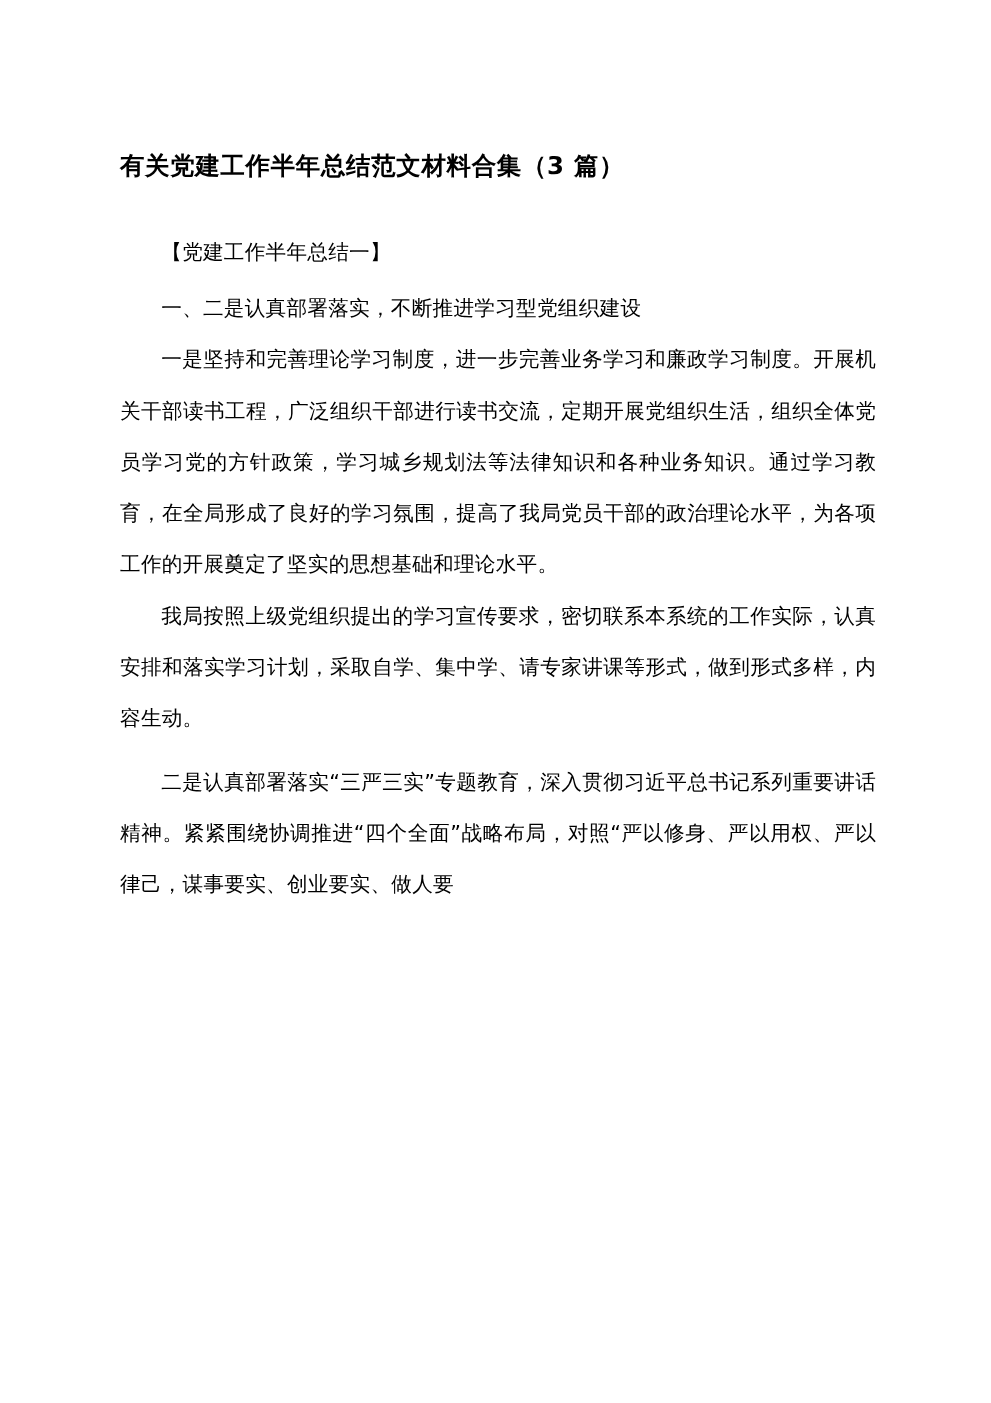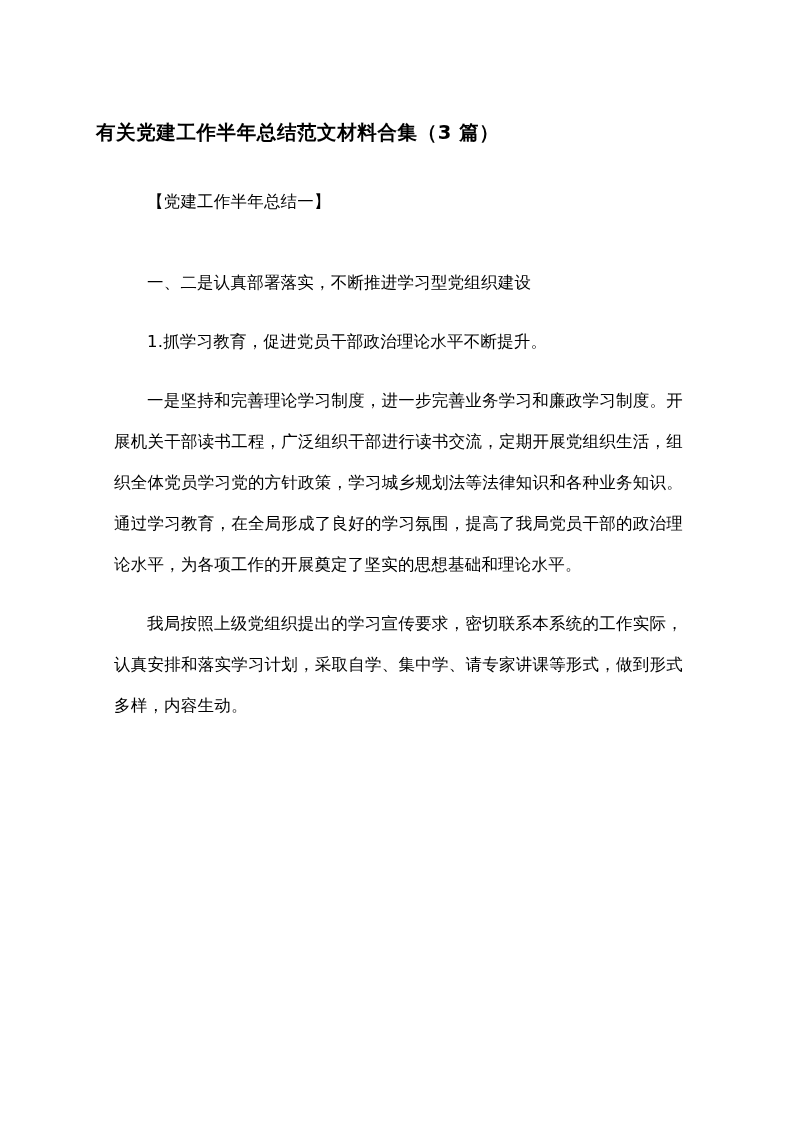--- a/index.html
+++ b/index.html
@@ -27,37 +27,37 @@
     font-weight: bold;
     letter-spacing: 0.6px;
     text-align: left;
     margin: 0 0 34px 0;
     line-height: 1.5;
     font-family: "DejaVu Sans", "Liberation Sans", sans-serif;
   }
   .para {
     font-size: 16.5px;
     line-height: 41px;
-    margin: 18px;
+    margin: 0;
     text-align: justify;
     text-justify: inter-ideograph;
     letter-spacing: 0.2px;
   }
   .para.indent {
     text-indent: 33px;
   }
   .spacer-sm { height: 4px; }
   .spacer-md { height: 10px; }
 </style>
 </head>
 <body>
 
 <div class="page">
   <h1 class="doc-title">有关党建工作半年总结范文材料合集（3 篇）</h1>
 
   <p class="para indent">【党建工作半年总结一】</p>
   <div class="spacer-sm"></div>
   <p class="para indent">一、二是认真部署落实，不断推进学习型党组织建设</p>
-  <p class="para indent">1.抓学习教育，促进党员干部政治理论水平不断提升。</p>
   <p class="para indent">一是坚持和完善理论学习制度，进一步完善业务学习和廉政学习制度。开展机关干部读书工程，广泛组织干部进行读书交流，定期开展党组织生活，组织全体党员学习党的方针政策，学习城乡规划法等法律知识和各种业务知识。通过学习教育，在全局形成了良好的学习氛围，提高了我局党员干部的政治理论水平，为各项工作的开展奠定了坚实的思想基础和理论水平。</p>
   <p class="para indent">我局按照上级党组织提出的学习宣传要求，密切联系本系统的工作实际，认真安排和落实学习计划，采取自学、集中学、请专家讲课等形式，做到形式多样，内容生动。</p>
   <div class="spacer-md"></div>
+  <p class="para indent">二是认真部署落实“三严三实”专题教育，深入贯彻习近平总书记系列重要讲话精神。紧紧围绕协调推进“四个全面”战略布局，对照“严以修身、严以用权、严以律己，谋事要实、创业要实、做人要</p>
 </div>
 
 </body></html>

